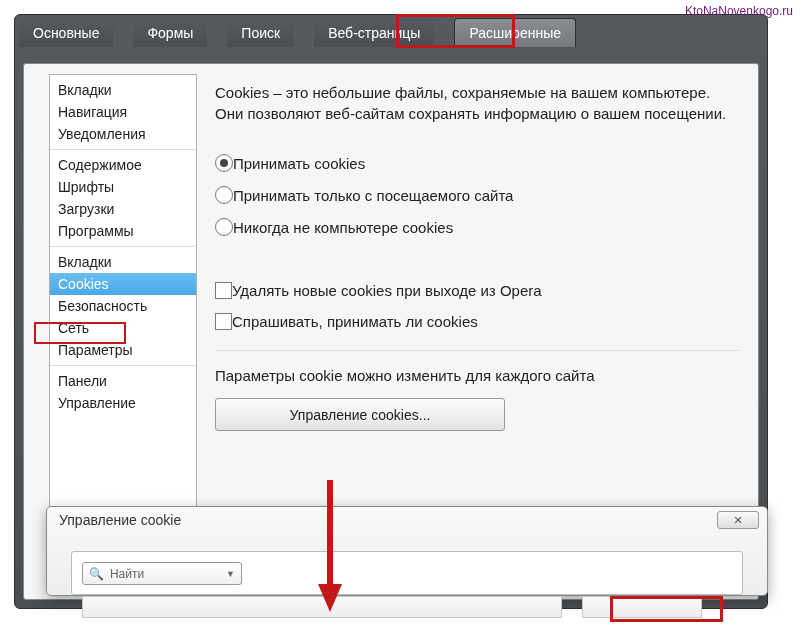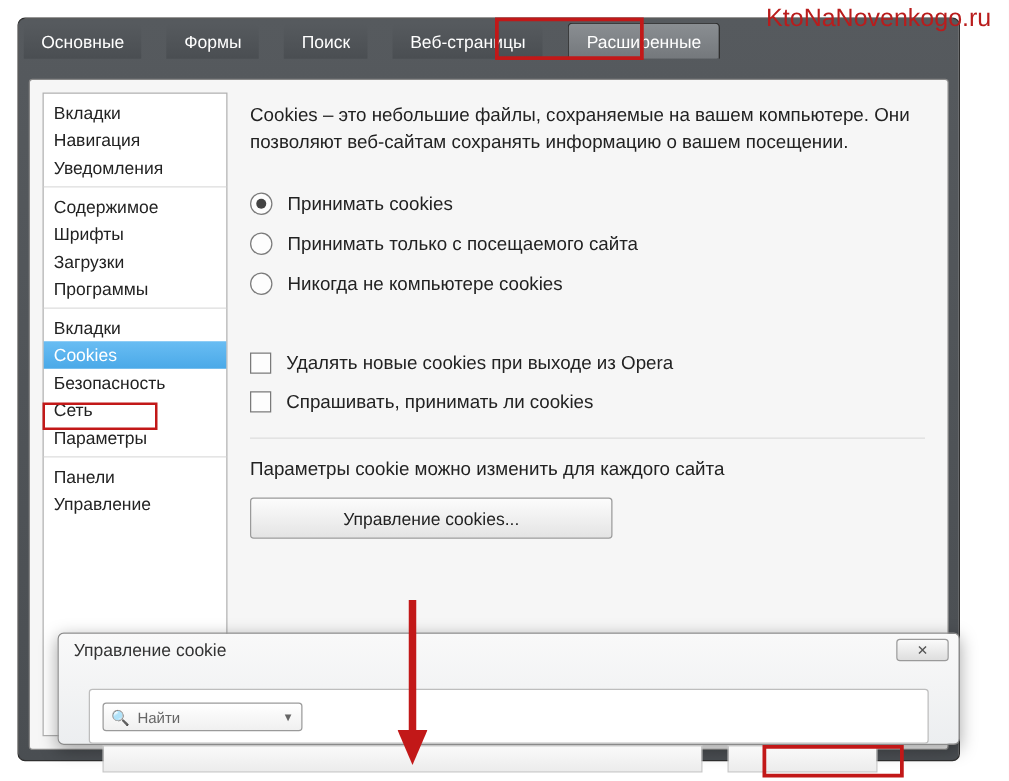--- a/index.html
+++ b/index.html
@@ -1,17 +1,17 @@
 <!DOCTYPE html>
 <html><head>
 <meta charset="utf-8">
 <style>
   * { box-sizing: border-box; margin: 0; padding: 0; font-family: "Segoe UI", Tahoma, sans-serif; }
   body { width: 807px; height: 625px; background: #fff; position: relative; overflow: hidden; }
-  .watermark { position: absolute; top: 4px; right: 14px; font-size: 20px; color: #b91c1c; z-index: 200; }
+  .watermark { position: absolute; top: 4px; right: 14px; font-size: 12px; color: #701a75; z-index: 200; }
   .outer {
     position: absolute; left: 14px; top: 14px; width: 754px; height: 595px;
     background: linear-gradient(#565a5e, #4a4e52);
     border: 1px solid #2f2f2f; border-radius: 6px;
   }
   .tabbar { display: flex; gap: 20px; padding: 0 0 0 4px; height: 32px; align-items: flex-end; }
   .tab {
     color: #fff; font-size: 14px; padding: 6px 14px 6px 14px; cursor: pointer;
     border-top-left-radius: 4px; border-top-right-radius: 4px;
     background: linear-gradient(#565a5e, #4a4e52);
@@ -20,36 +20,37 @@
     background: linear-gradient(#8a8e92, #74787c);
     border: 1px solid #2f2f2f; border-bottom: none;
   }
   .tab-highlight {
     position: absolute; border: 3px solid #c21818; pointer-events: none;
   }
   .content {
     position: absolute; left: 8px; top: 48px; right: 8px; bottom: 8px;
     background: #f6f6f6; border: 1px solid #888; border-radius: 3px;
     display: flex;
+    padding-left: 15px;
   }
   .sidebar {
     width: 148px; background: #fff; border: 1px solid #b0b0b0; margin: 10px 0 10px 10px;
     display: flex; flex-direction: column; font-size: 14px; color: #222;
   }
   .sb-group { border-bottom: 1px solid #ddd; padding: 4px 0; }
   .sb-item { padding: 3px 8px; cursor: pointer; }
   .sb-item.selected {
     background: linear-gradient(#69bdf3, #4aa9e8); color: #fff;
   }
   .sb-highlight { position: absolute; border: 2px solid #c21818; pointer-events: none; }
   .main {
     flex: 1; padding: 18px 18px; font-size: 15px; color: #222; position: relative;
   }
   .desc { line-height: 1.4; margin-bottom: 30px; }
-  .radio-row, .check-row { display: flex; align-items: center; gap: 12px; margin: 14px 0; }
+  .radio-row, .check-row { display: flex; align-items: center; margin: 14px 0; }
   .radiobox {
     width: 18px; height: 18px; border: 1px solid #7a7a7a; border-radius: 50%;
     display: flex; align-items: center; justify-content: center; background: #fdfdfd;
   }
   .radiobox.on::after {
     content: ""; width: 8px; height: 8px; background: #444; border-radius: 50%;
   }
   .checkbox {
     width: 17px; height: 17px; border: 1px solid #7a7a7a; background: #fdfdfd;
   }

